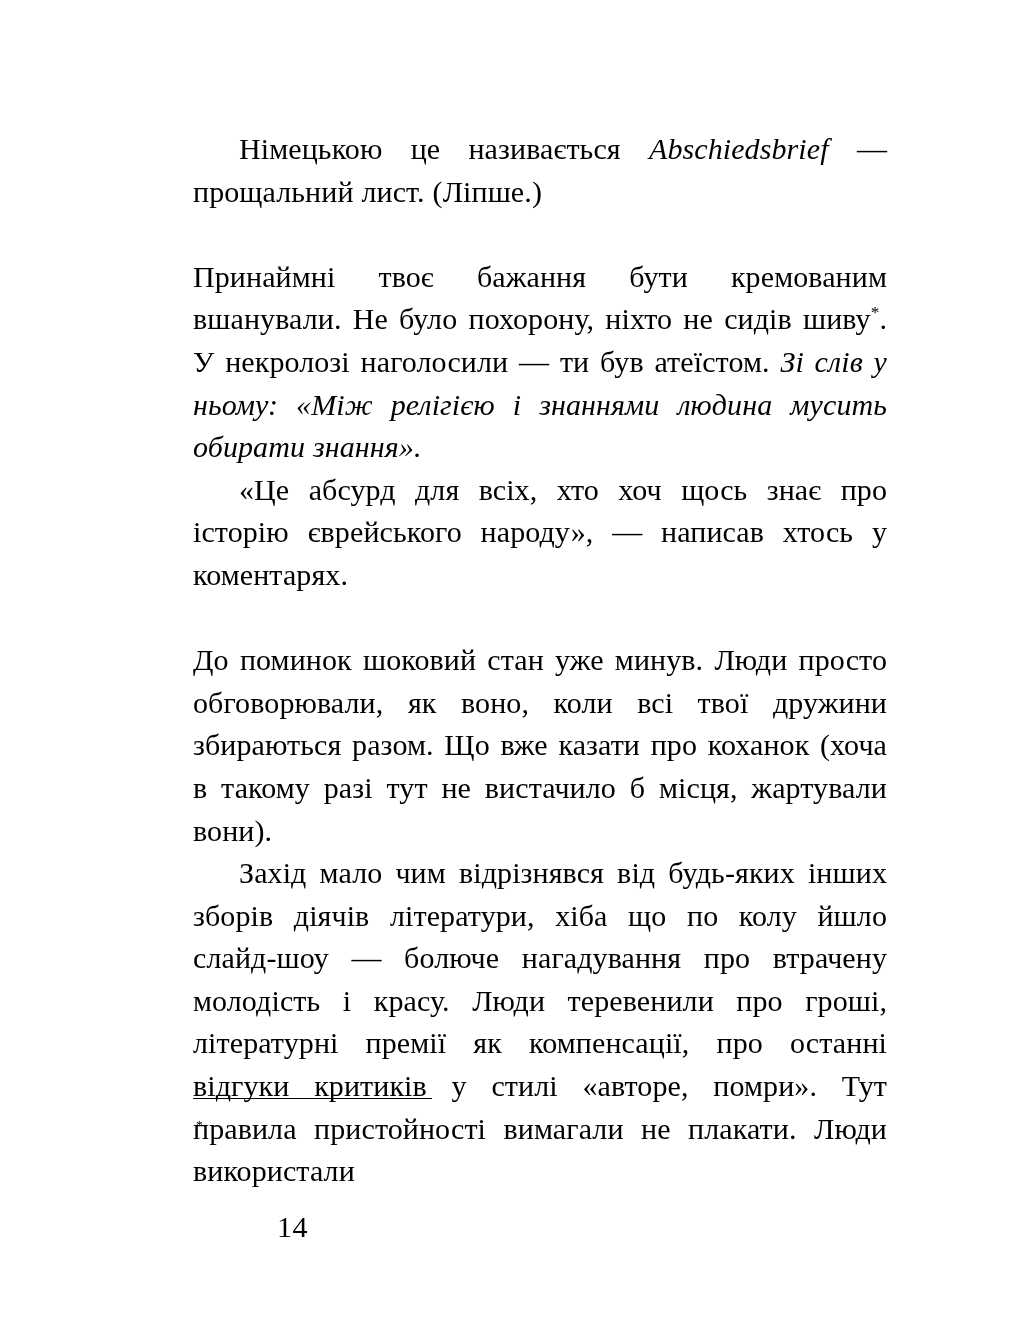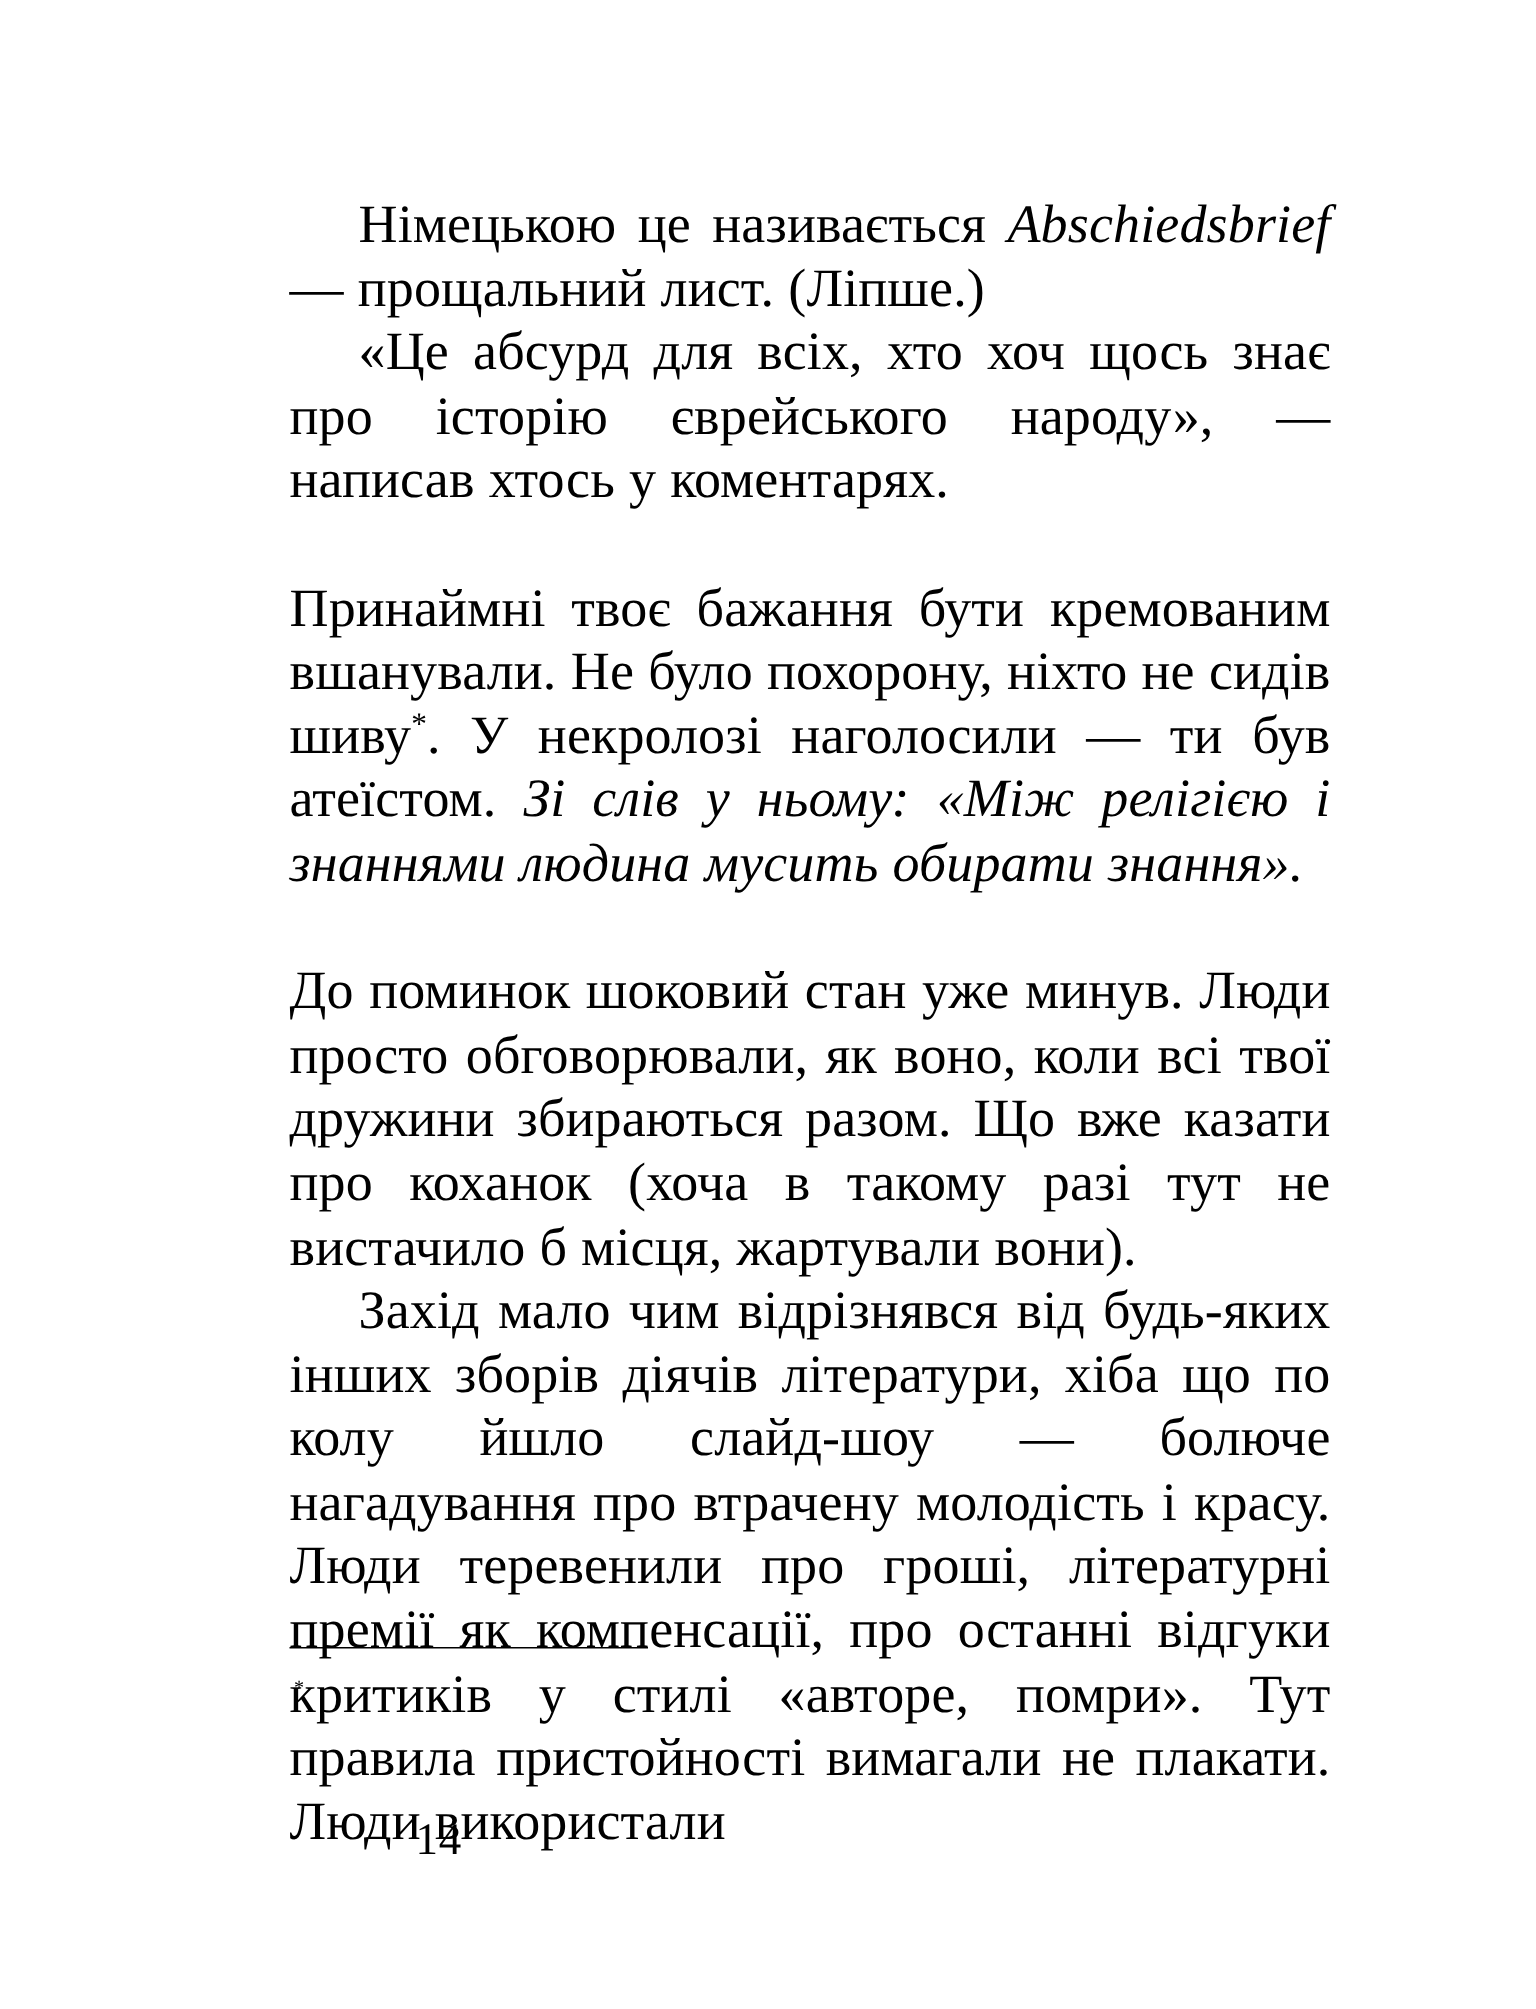--- a/index.html
+++ b/index.html
@@ -30,21 +30,21 @@
   
   .text-block {
     position: absolute;
     left: 193px;
     top: 128px;
     width: 694px;
   }
 
   .para {
     margin: 0;
-    font-size: 36px;
+    font-size: 30px;
     line-height: 42.6px;
     text-align: justify;
     text-justify: inter-word;
     hyphens: manual;
     letter-spacing: 0.1px;
     word-spacing: 0.3px;
   }
   .para.indent {
     text-indent: 46px;
   }
@@ -112,26 +112,26 @@
 <body>
 
 <div class="page">
 
   <div class="text-block">
 
     <p class="para indent">
       <span>Німецькою це називається </span><span class="ital">Abschiedsbrief</span><span> — прощальний лист. (Ліпше.)</span>
     </p>
 
+    <p class="para noindent gap-before">
+      <span>Принаймні твоє бажання бути кремованим вшанували. Не було похорону, ніхто не сидів шиву</span><sup class="fnref">*</sup><span>. У некролозі наголосили — ти був атеїстом. </span><span class="ital">Зі слів у ньому: «Між релігією і знаннями людина мусить обирати знання».</span>
+    </p>
+
     <p class="para indent">
       <span>«Це абсурд для всіх, хто хоч щось знає про історію єврейського народу», — написав хтось у коментарях.</span>
-    </p>
-
-    <p class="para noindent gap-before">
-      <span>Принаймні твоє бажання бути кремованим вшанували. Не було похорону, ніхто не сидів шиву</span><sup class="fnref">*</sup><span>. У некролозі наголосили — ти був атеїстом. </span><span class="ital">Зі слів у ньому: «Між релігією і знаннями людина мусить обирати знання».</span>
     </p>
 
     <p class="para noindent gap-before">
       <span>До поминок шоковий стан уже минув. Люди просто обговорювали, як воно, коли всі твої дружини збираються разом. Що вже казати про коханок (хоча в такому разі тут не вистачило б місця, жартували вони).</span>
     </p>
 
     <p class="para indent">
       <span>Захід мало чим відрізнявся від будь-яких інших зборів діячів літератури, хіба що по колу йшло слайд-шоу — болюче нагадування про втрачену молодість і красу. Люди теревенили про гроші, літературні премії як компенсації, про останні відгуки критиків у стилі «авторе, помри». Тут правила пристойності вимагали не плакати. Люди використали</span>
     </p>
 

